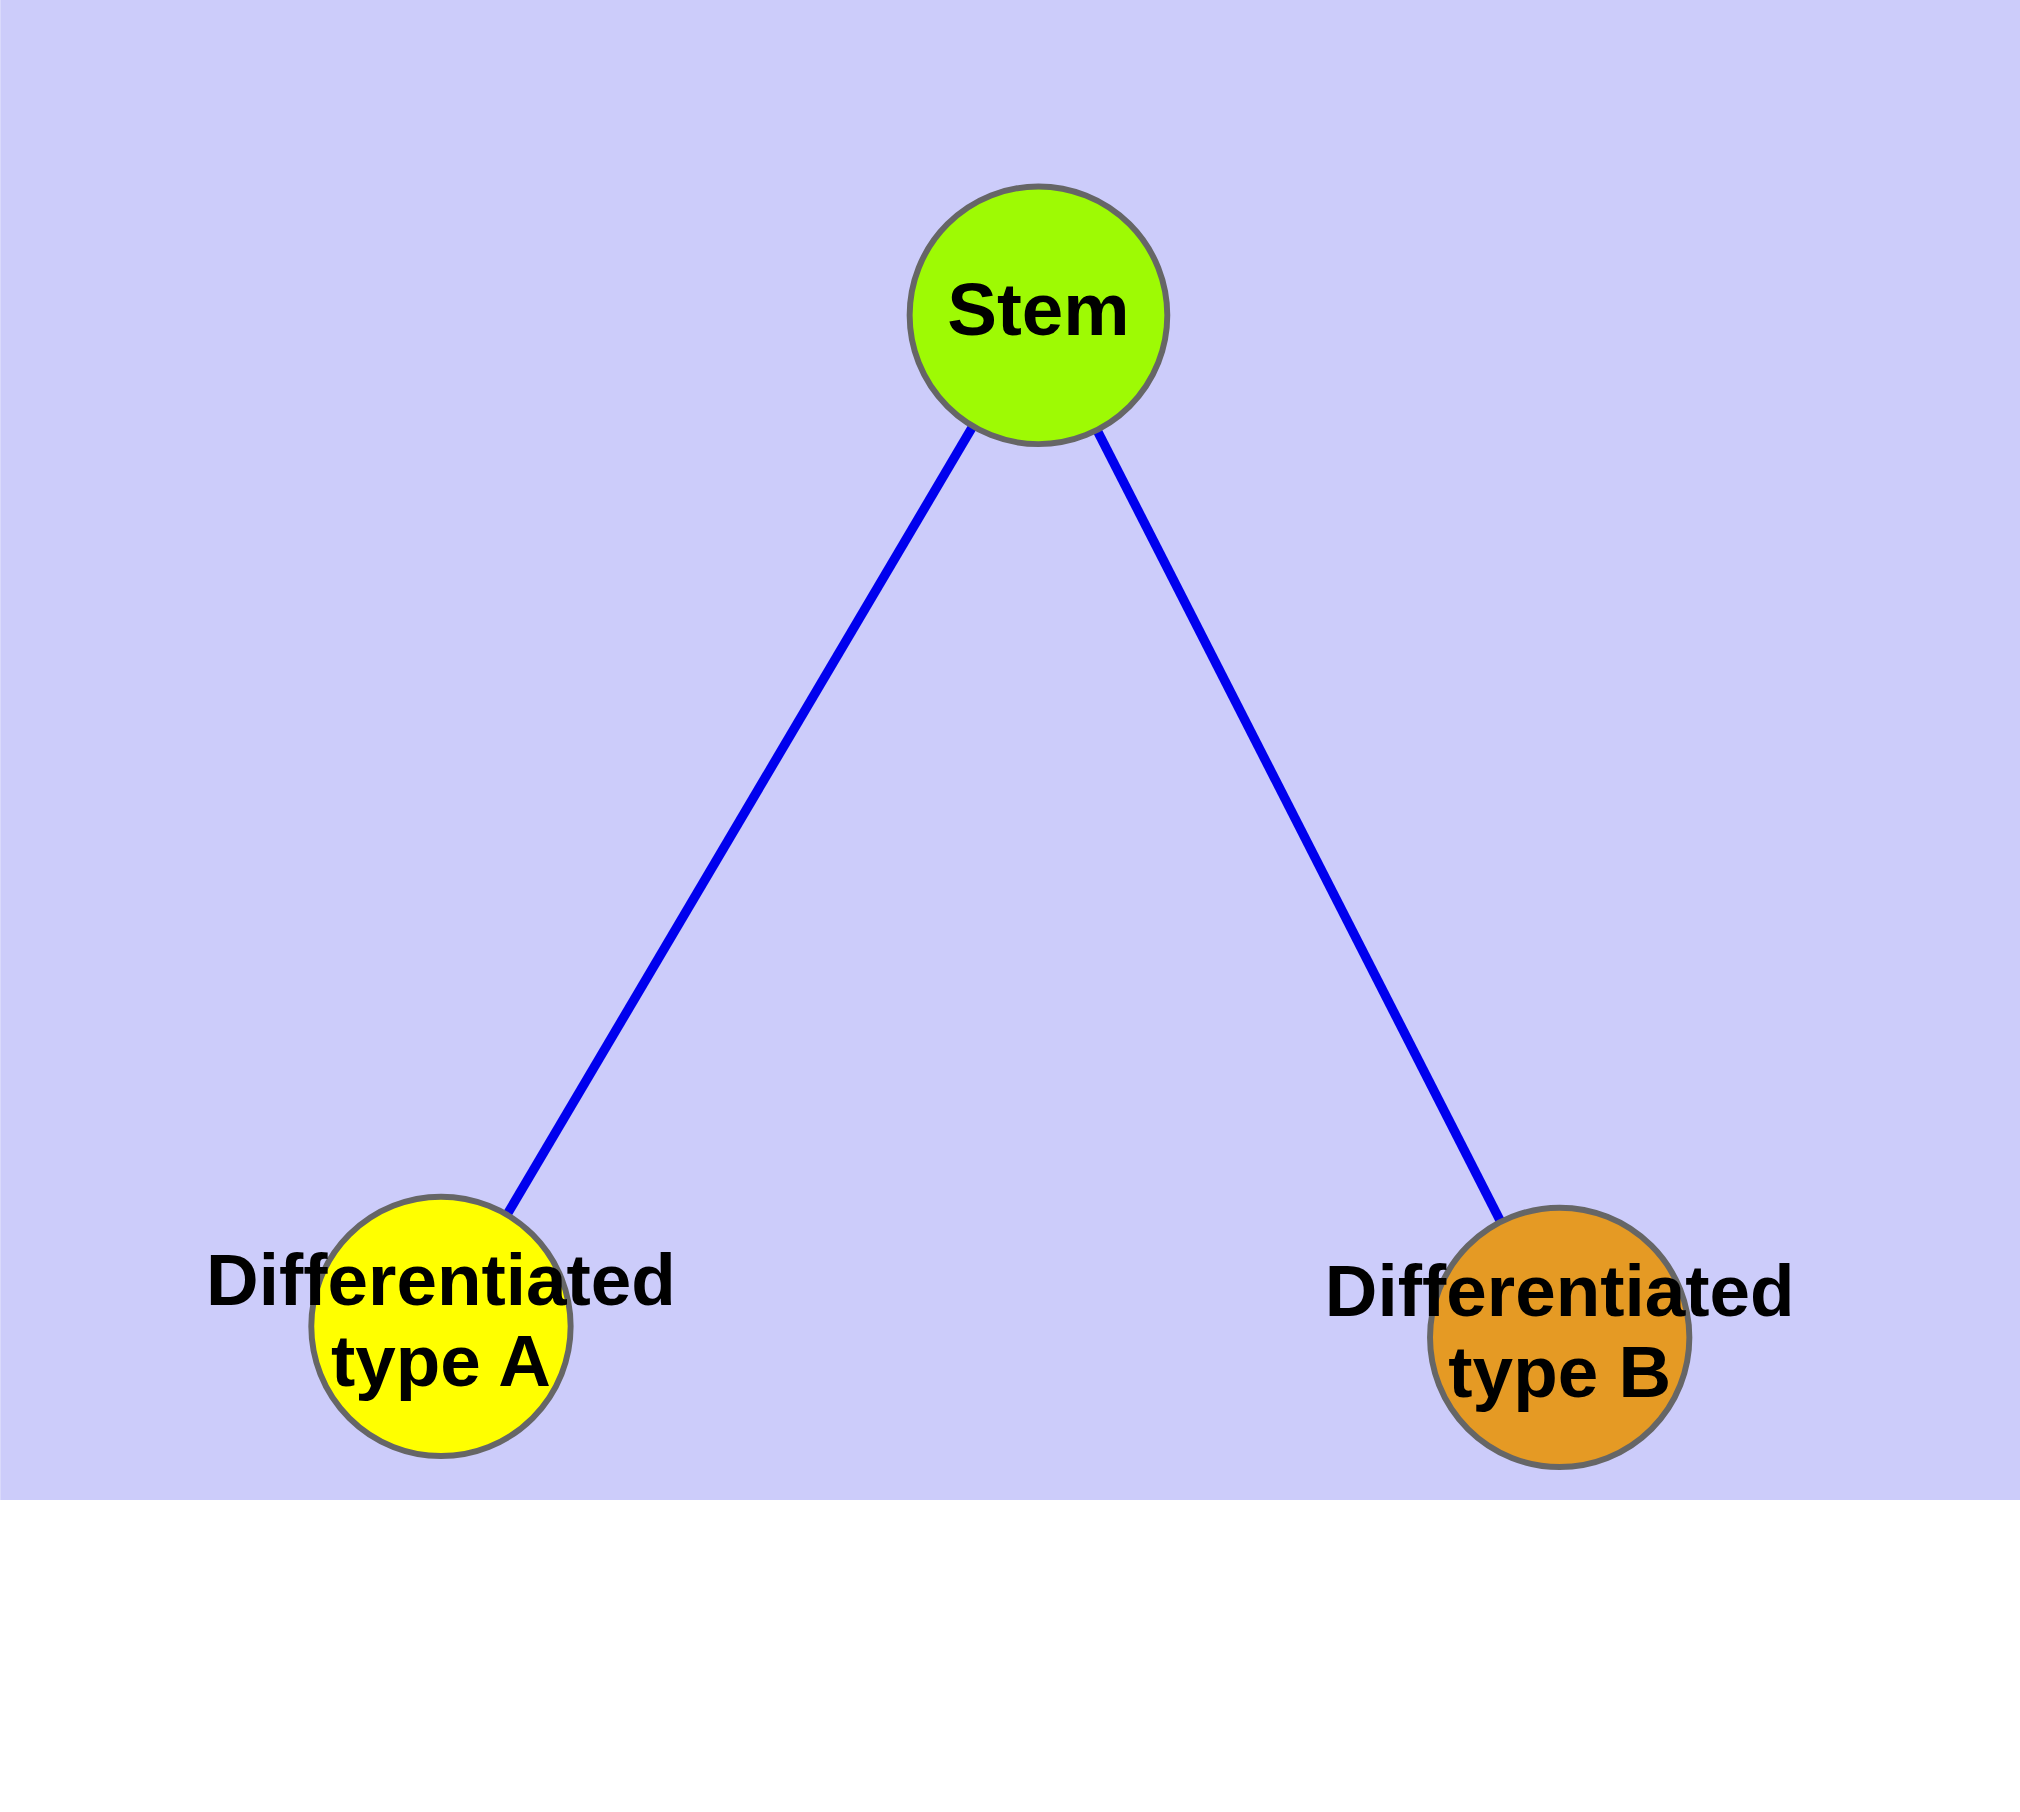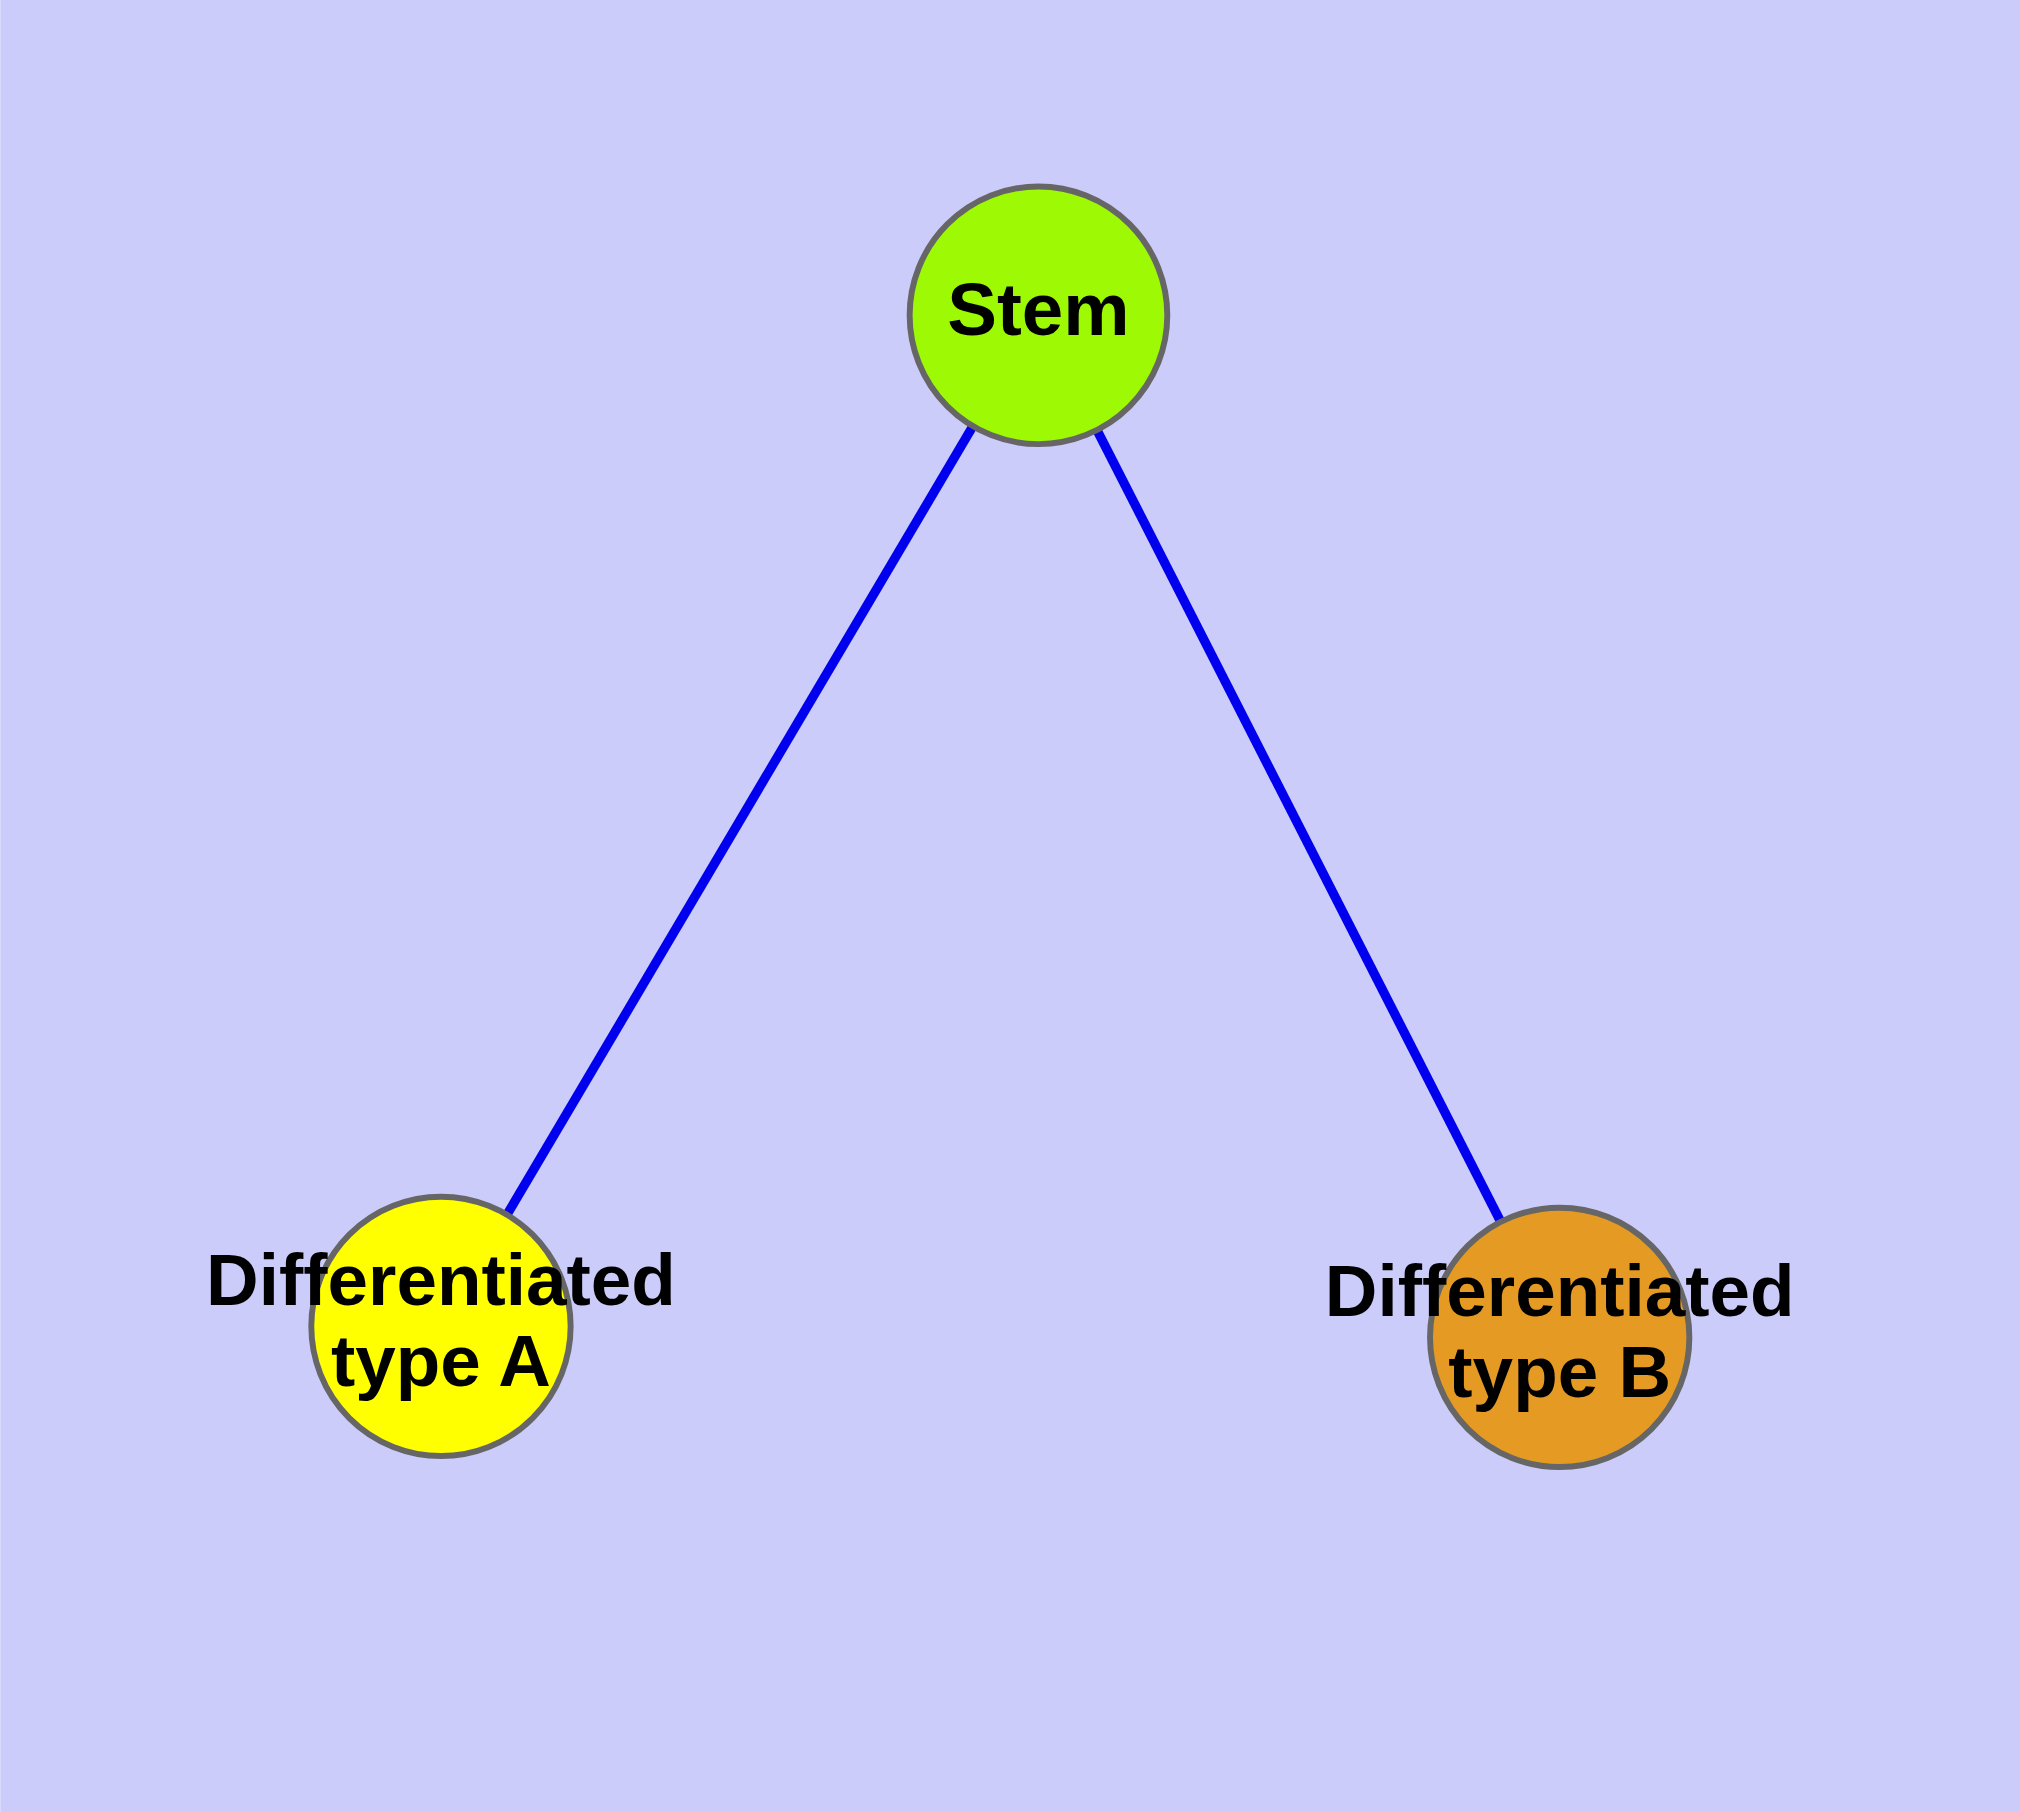--- a/index.html
+++ b/index.html
@@ -27,21 +27,21 @@
     font-weight: bold;
     fill: #000000;
     text-anchor: middle;
     dominant-baseline: middle;
     paint-order: normal;
   }
 </style>
 </head>
 <body>
 
-<div id="canvas" style="width: 2021px; height: 1812px; text-decoration: underline;">
+<div id="canvas" style="width: 2021px; height: 1500px; text-decoration: underline;">
   <svg id="graph-svg" viewBox="0 0 2384 2138" xmlns="http://www.w3.org/2000/svg" style="width: 2021px; height: 1812px;">
 
     <rect id="bg-rect" x="0" y="0" width="2384" height="2138" fill="#CCCCFA"></rect>
 
     <g id="edges-layer">
       <line id="edge-0" x1="1148.6869563508749" y1="501.1368242175977" x2="596.8217972734527" y2="1435.0022636209517" stroke="#0000EE" stroke-width="11" stroke-linecap="butt"></line>
       <line id="edge-1" x1="1293.1436364678189" y1="505.6280090734789" x2="1771.4020726223957" y2="1443.4811375326979" stroke="#0000EE" stroke-width="11" stroke-linecap="butt"></line>
     </g>
 
     <g id="nodes-layer">

